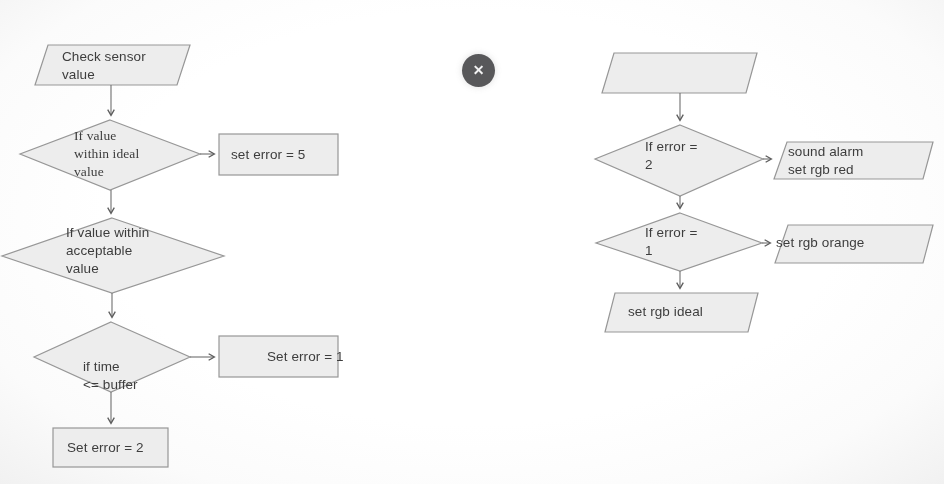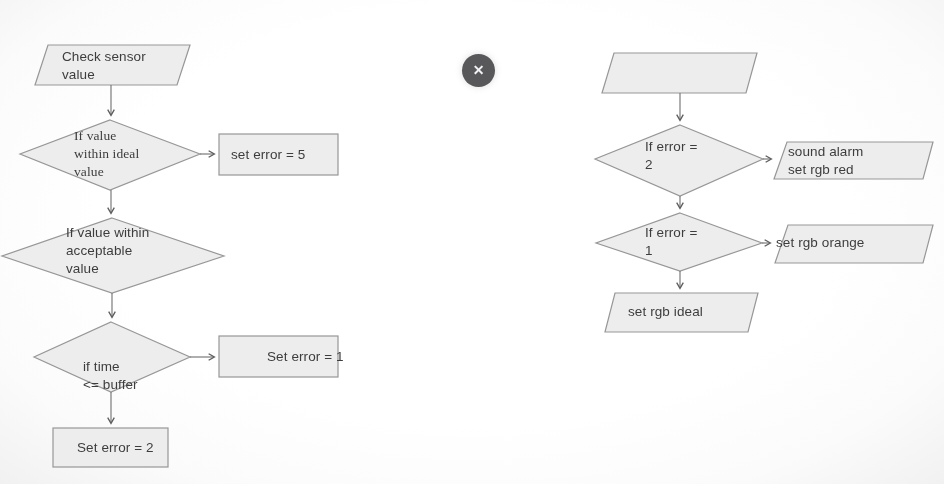--- a/index.html
+++ b/index.html
@@ -91,21 +91,21 @@
   <div class="lbl" style="left:74px;  top:127px;font-family:Liberation Serif, serif;">If value
 within ideal
 value</div>
   <div class="lbl" style="left:231px; top:146px;">set error = 5</div>
   <div class="lbl" style="left:66px;  top:224px;">If value within
 acceptable
 value</div>
   <div class="lbl" style="left:83px;  top:358px;">if time
 &lt;= buffer</div>
   <div class="lbl" style="left:231px; top:348px;margin-left:36px;">Set error = 1</div>
-  <div class="lbl" style="left:77px;  top:439px;">Set error = 2</div>
+  <div class="lbl" style="left:67px;  top:439px;">Set error = 2</div>
 
   <div class="lbl" style="left:645px; top:138px;">If error =
 2</div>
   <div class="lbl" style="left:788px; top:143px;">sound alarm
 set rgb red</div>
   <div class="lbl" style="left:645px; top:224px;">If error =
 1</div>
   <div class="lbl" style="left:776px; top:234px;">set rgb orange</div>
   <div class="lbl" style="left:628px; top:303px;">set rgb ideal</div>
 

